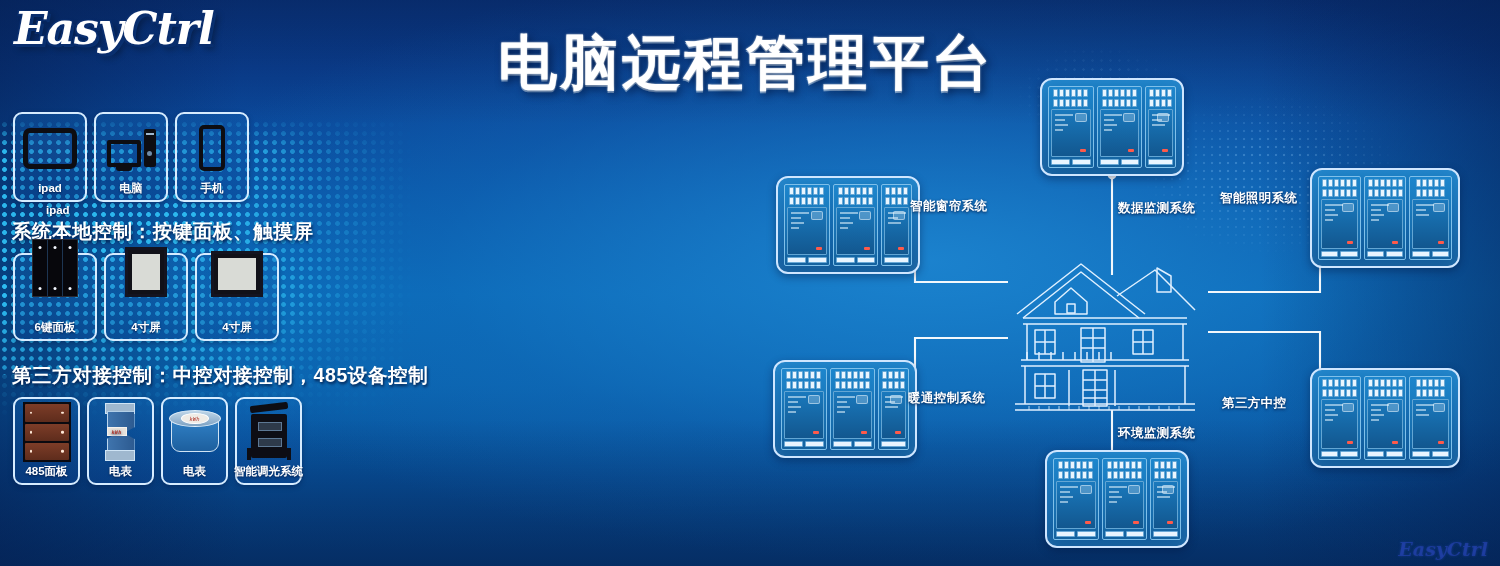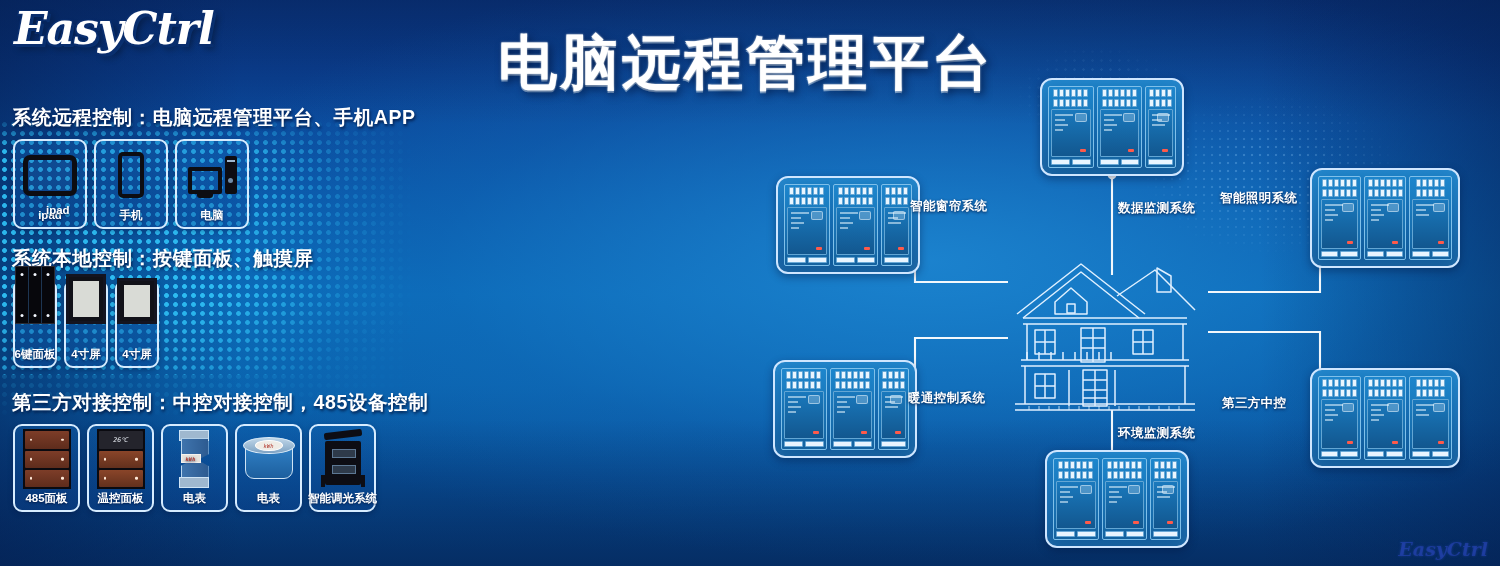--- a/index.html
+++ b/index.html
@@ -152,21 +152,21 @@
   .pc-tower{ width:12px; height:38px; background:#0d0d12; border-radius:2px; position:relative; }
   .pc-tower::before{
     content:""; position:absolute; left:2px; top:4px; width:8px; height:2px; background:#9db7cf;
   }
   .pc-tower::after{
     content:""; position:absolute; left:3.5px; top:22px; width:5px; height:5px; border-radius:50%;
     background:#6f8ca8;
   }
 
   
-  .r2 .dev{ width:44px; height:88px;gap:24px; }
+  .r2 .dev{ width:84px; height:88px;gap:24px; }
   .keypanel6{ width:46px; height:58px; background:#07070c; border:1px solid #2a2a33; display:flex; }
   .keypanel6 .col{ flex:1; border-right:1px solid #1d3552; position:relative; }
   .keypanel6 .col:last-child{ border-right:none; }
   .keypanel6 .col::before, .keypanel6 .col::after{
     content:""; position:absolute; left:50%; transform:translateX(-50%);
     width:3px; height:3px; border-radius:50%; background:#f4f8ff;
   }
   .keypanel6 .col::before{ top:6px; } .keypanel6 .col::after{ bottom:6px; }
 
   .keypanel8{ width:46px; height:58px; background:#07070c; border:1px solid #2a2a33; display:flex; flex-direction:column; }
@@ -324,45 +324,44 @@
   <div class="bg-vignette"></div>
   <div class="halftone"></div>
   <div class="halftone2"></div>
 
   <div id="logo">EasyCtrl</div>
 
   <div id="title">电脑远程管理平台</div>
 
   <div id="left-col">
 
-    <div class="sec-head">系统远程控制：电脑远程管理平台、手机APP</div>
     <div class="sec-row r1">
 
       <div class="dev">
         <div class="dev-art">
           <div class="ipad-icon"></div>
         </div>
         <div class="dev-cap">ipad</div>
-      </div>
-
-      <div class="dev">
-        <div class="dev-art">
-          <div class="phone-icon"></div>
-        </div>
-        <div class="dev-cap">手机</div>
       </div>
 
       <div class="dev">
         <div class="dev-art">
           <div class="pc-icon">
               <div class="pc-mon"></div>
               <div class="pc-tower"></div>
             </div>
         </div>
         <div class="dev-cap">电脑</div>
+      </div>
+
+      <div class="dev">
+        <div class="dev-art">
+          <div class="phone-icon"></div>
+        </div>
+        <div class="dev-cap">手机</div>
       </div>
     </div>
 
     <div class="sec-head" style="margin-top:16px">系统本地控制：按键面板、触摸屏</div>
     <div class="sec-row r2">
 
       <div class="dev">
         <div class="dev-art">
           <div class="keypanel6">
               <i class="col"></i>
@@ -400,30 +399,20 @@
         <div class="dev-art">
           <div class="pan485">
               <i class="b"></i>
               <i class="b"></i>
               <i class="b"></i>
             </div>
         </div>
         <div class="dev-cap">485面板</div>
       </div>
 
-      <div class="dev">
-        <div class="dev-art">
-          <div class="panTemp">
-            <i class="disp">26℃</i>
-            <i class="b"></i>
-              <i class="b"></i>
-          </div>
-        </div>
-        <div class="dev-cap">温控面板</div>
-      </div>
 
       <div class="dev">
         <div class="dev-art">
           <div class="meterA">
               <i class="t"></i>
               <i class="body"></i>
               <i class="lbl">kWh</i>
               <i class="bm"></i>
             </div>
         </div>

